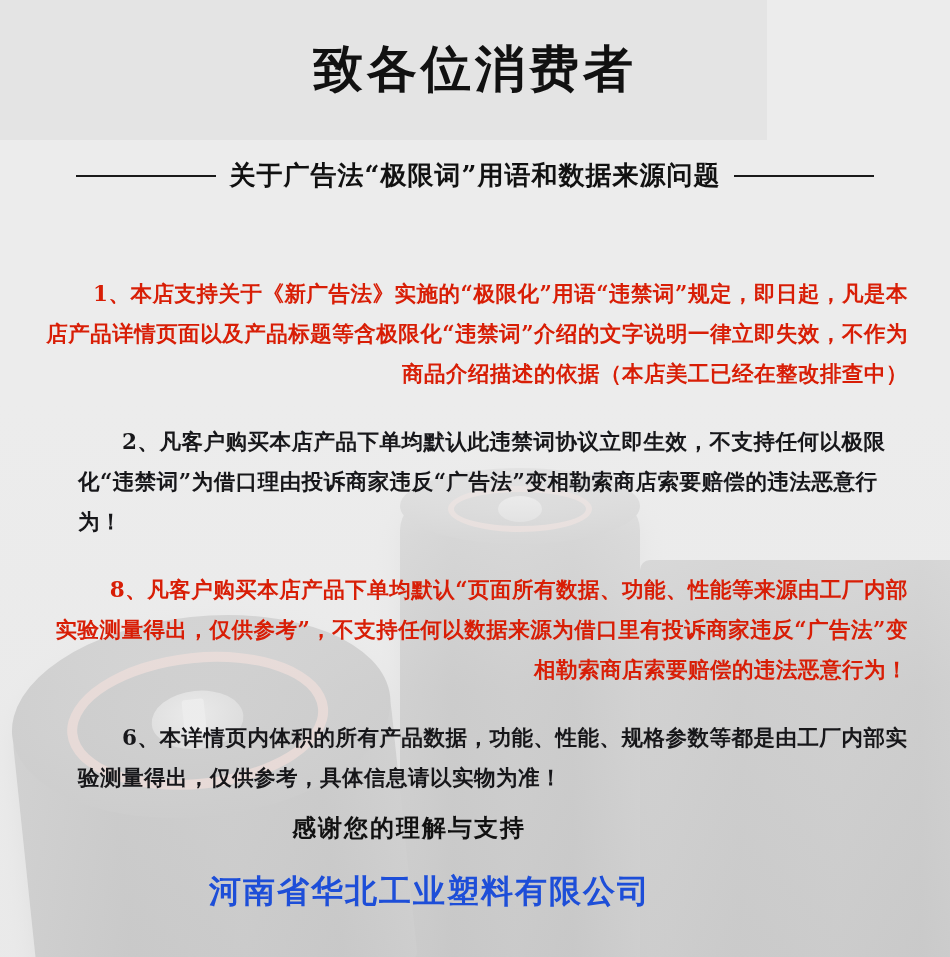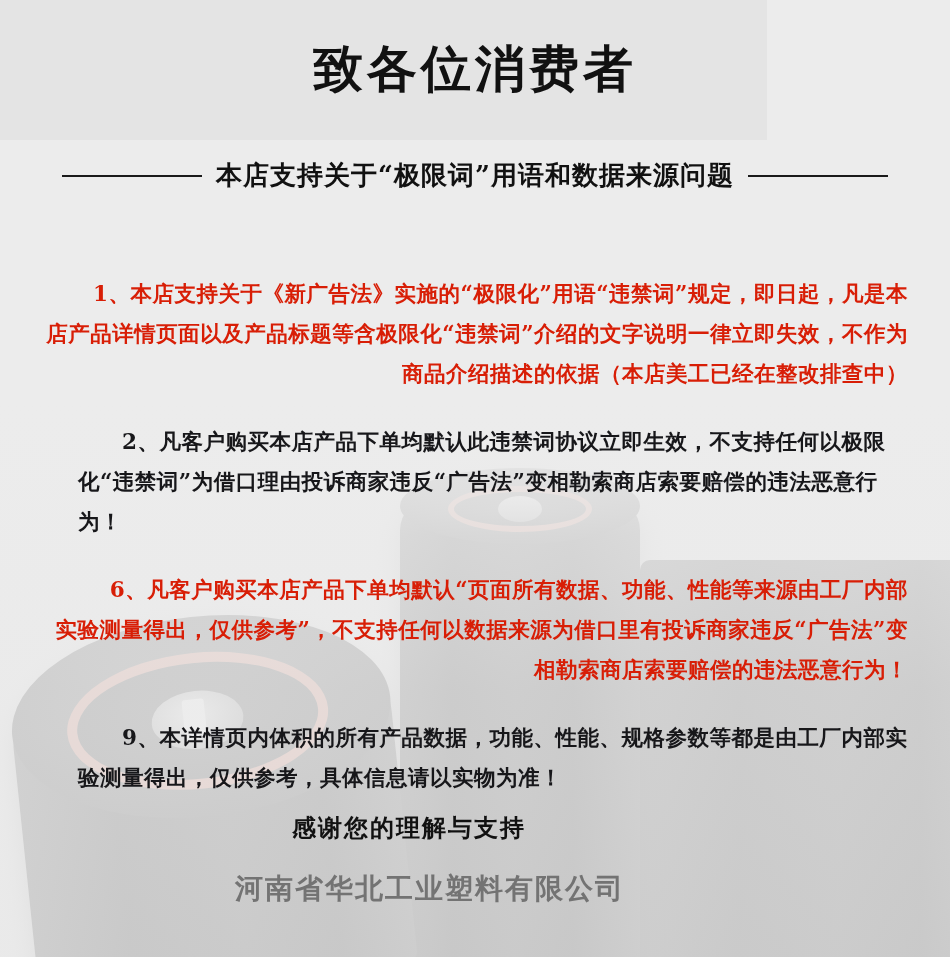--- a/index.html
+++ b/index.html
@@ -257,22 +257,22 @@
     font-family: "DejaVu Serif", serif;
     font-weight: bold;
     font-size: 24px;
     color: #111;
     letter-spacing: 2px;
     margin-bottom: 26px;
   }
   .footer-company {
     font-family: "DejaVu Serif", serif;
     font-weight: bold;
-    font-size: 28px;
-    color: #737373;
+    font-size: 32px;
+    color: #1d4ed8;
     letter-spacing: 2px;
     padding-left: 42px;
   }
 </style>
 </head>
 <body>
 
 <div class="page">
 
   <div class="photo-bg">
@@ -294,29 +294,29 @@
     </div>
     <div class="photo-fade"></div>
   </div>
 
   <div class="header-band">
     <div class="header-title">致各位消费者</div>
   </div>
 
   <div class="subtitle-row">
     <span class="rule"></span>
-    <span class="subtitle-text">本店支持关于“极限词”用语和数据来源问题</span>
+    <span class="subtitle-text">关于广告法“极限词”用语和数据来源问题</span>
     <span class="rule"></span>
   </div>
 
   <div class="content">
     <p class="para red">1、本店支持关于《新广告法》实施的“极限化”用语“违禁词”规定，即日起，凡是本店产品详情页面以及产品标题等含极限化“违禁词”介绍的文字说明一律立即失效，不作为商品介绍描述的依据（本店美工已经在整改排查中）</p>
     <p class="para dark">2、凡客户购买本店产品下单均默认此违禁词协议立即生效，不支持任何以极限化“违禁词”为借口理由投诉商家违反“广告法”变相勒索商店索要赔偿的违法恶意行为！</p>
-    <p class="para red">6、凡客户购买本店产品下单均默认“页面所有数据、功能、性能等来源由工厂内部实验测量得出，仅供参考”，不支持任何以数据来源为借口里有投诉商家违反“广告法”变相勒索商店索要赔偿的违法恶意行为！</p>
-    <p class="para dark">9、本详情页内体积的所有产品数据，功能、性能、规格参数等都是由工厂内部实验测量得出，仅供参考，具体信息请以实物为准！</p>
+    <p class="para red">8、凡客户购买本店产品下单均默认“页面所有数据、功能、性能等来源由工厂内部实验测量得出，仅供参考”，不支持任何以数据来源为借口里有投诉商家违反“广告法”变相勒索商店索要赔偿的违法恶意行为！</p>
+    <p class="para dark">6、本详情页内体积的所有产品数据，功能、性能、规格参数等都是由工厂内部实验测量得出，仅供参考，具体信息请以实物为准！</p>
   </div>
 
   <div class="footer">
     <div class="footer-thanks">感谢您的理解与支持</div>
     <div class="footer-company">河南省华北工业塑料有限公司</div>
   </div>
 
 </div>
 
 </body></html>

